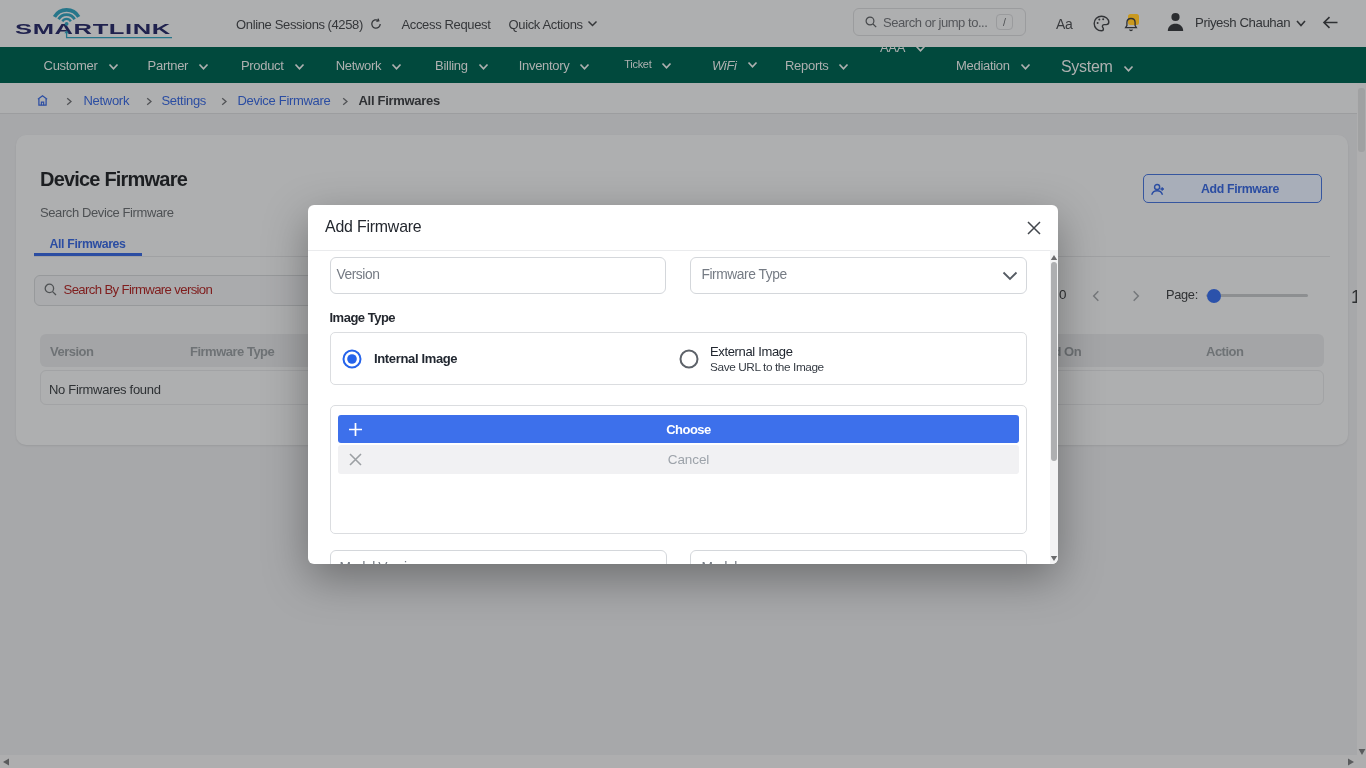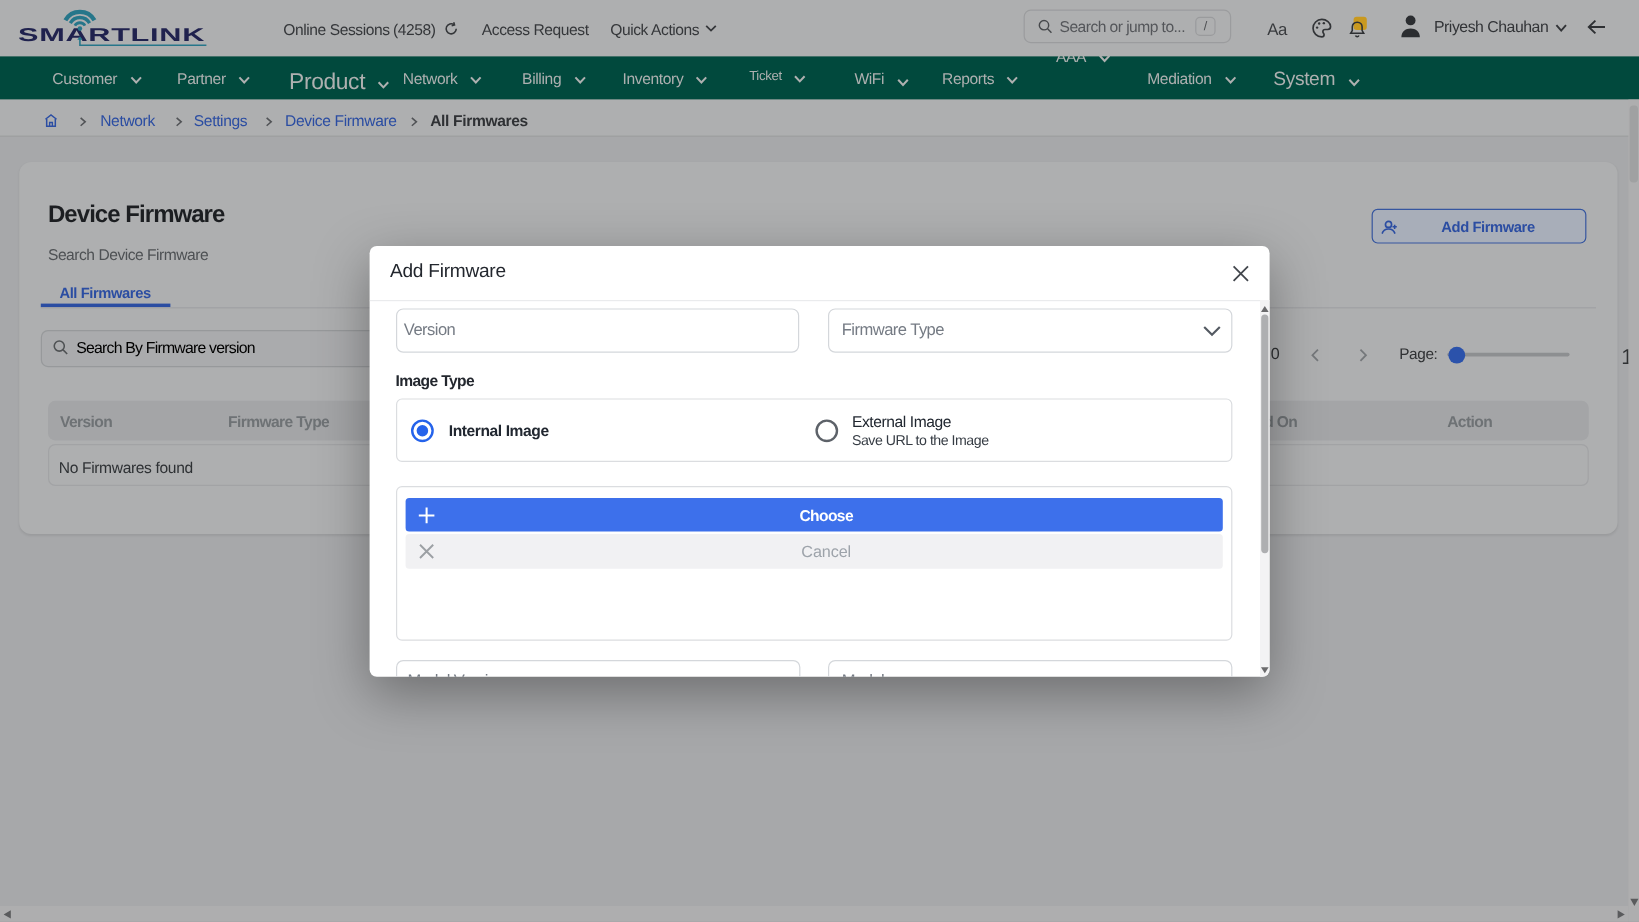--- a/index.html
+++ b/index.html
@@ -123,21 +123,21 @@
 
   <div class="abs" style="left:49.5px;top:236.5px;font-size:12.3px;letter-spacing:-0.35px;font-weight:bold;color:#2b4da2;">All Firmwares</div>
   <div class="abs" style="left:33.8px;top:253px;width:108px;height:2.8px;background:#2b4da2;"></div>
   <div class="abs" style="left:34px;top:256.3px;width:1296px;height:1px;background:#a0a1a3;"></div>
 
   <div class="abs" style="left:34px;top:275px;width:606px;height:31px;border:1px solid #97999b;border-radius:6px;background:#aaabad;"></div>
   <svg class="abs" style="left:44px;top:283px;" width="13" height="13" viewBox="0 0 13 13">
     <circle cx="5.4" cy="5.4" r="4.2" fill="none" stroke="#4f5254" stroke-width="1.3"></circle>
     <path d="M 8.6 8.6 L 12 12" stroke="#4f5254" stroke-width="1.3"></path>
   </svg>
-  <div class="abs" style="left:63.5px;top:281.5px;font-size:13.2px;letter-spacing:-0.65px;color:#000000;">Search By Firmware version</div>
+  <div class="abs" style="left:63.5px;top:281.5px;font-size:13.2px;letter-spacing:-0.65px;color:#7f1d1d;">Search By Firmware version</div>
 
   <div class="abs" style="left:1059px;top:287px;font-size:13.4px;color:#2f3133;">0</div>
   <svg class="abs" style="left:1092px;top:290px;" width="8" height="12" viewBox="0 0 8 12">
     <path d="M 6.3 1.3 L 1.7 6 L 6.3 10.7" fill="none" stroke="#75787b" stroke-width="1.5"></path>
   </svg>
   <svg class="abs" style="left:1132px;top:290px;" width="8" height="12" viewBox="0 0 8 12">
     <path d="M 1.7 1.3 L 6.3 6 L 1.7 10.7" fill="none" stroke="#75787b" stroke-width="1.5"></path>
   </svg>
   <div class="abs" style="left:1166px;top:287px;font-size:12.8px;letter-spacing:-0.3px;color:#2f3133;">Page:</div>
   <div class="abs" style="left:1206px;top:294px;width:102px;height:3px;background:#8d8f91;border-radius:2px;"></div>
@@ -225,21 +225,21 @@
       <svg style="margin-left:10px;margin-top:3px" width="11" height="8" viewBox="0 0 11 8">
         <path d="M 1.5 1.5 L 5.5 5.8 L 9.5 1.5" fill="none" stroke="#aeb0b0" stroke-width="1.7"></path>
       </svg>
     </div>
     <div class="abs" style="left: 147.6px; top: 58px; font-size: 13px; letter-spacing: -0.3px; color: rgb(174, 176, 176); display: flex; align-items: center;">
       <span>Partner</span>
       <svg style="margin-left:10px;margin-top:3px" width="11" height="8" viewBox="0 0 11 8">
         <path d="M 1.5 1.5 L 5.5 5.8 L 9.5 1.5" fill="none" stroke="#aeb0b0" stroke-width="1.7"></path>
       </svg>
     </div>
-    <div class="abs" style="left: 240.9px; top: 58px; font-size: 19px; letter-spacing: -0.3px; color: rgb(174, 176, 176); display: flex; align-items: center;">
+    <div class="abs" style="left: 240.9px; top: 58px; font-size: 13px; letter-spacing: -0.3px; color: rgb(174, 176, 176); display: flex; align-items: center;">
       <span>Product</span>
       <svg style="margin-left:10px;margin-top:3px" width="11" height="8" viewBox="0 0 11 8">
         <path d="M 1.5 1.5 L 5.5 5.8 L 9.5 1.5" fill="none" stroke="#aeb0b0" stroke-width="1.7"></path>
       </svg>
     </div>
     <div class="abs" style="left: 335.7px; top: 58px; font-size: 13px; letter-spacing: -0.3px; color: rgb(174, 176, 176); display: flex; align-items: center;">
       <span>Network</span>
       <svg style="margin-left:10px;margin-top:3px" width="11" height="8" viewBox="0 0 11 8">
         <path d="M 1.5 1.5 L 5.5 5.8 L 9.5 1.5" fill="none" stroke="#aeb0b0" stroke-width="1.7"></path>
       </svg>
@@ -255,21 +255,21 @@
       <svg style="margin-left:10px;margin-top:3px" width="11" height="8" viewBox="0 0 11 8">
         <path d="M 1.5 1.5 L 5.5 5.8 L 9.5 1.5" fill="none" stroke="#aeb0b0" stroke-width="1.7"></path>
       </svg>
     </div>
     <div class="abs" style="left: 624.3px; top: 58px; font-size: 11px; letter-spacing: -0.3px; color: rgb(174, 176, 176); display: flex; align-items: center;">
       <span>Ticket</span>
       <svg style="margin-left:10px;margin-top:3px" width="11" height="8" viewBox="0 0 11 8">
         <path d="M 1.5 1.5 L 5.5 5.8 L 9.5 1.5" fill="none" stroke="#aeb0b0" stroke-width="1.7"></path>
       </svg>
     </div>
-    <div class="abs" style="left: 712px; top: 58px; font-size: 13px; letter-spacing: -0.3px; color: rgb(174, 176, 176); display: flex; align-items: flex-end;">
+    <div class="abs" style="left: 712px; top: 58px; font-size: 13px; letter-spacing: -0.3px; color: rgb(174, 176, 176); display: flex; align-items: flex-start; font-style: italic;">
       <span>WiFi</span>
       <svg style="margin-left:10px;margin-top:3px" width="11" height="8" viewBox="0 0 11 8">
         <path d="M 1.5 1.5 L 5.5 5.8 L 9.5 1.5" fill="none" stroke="#aeb0b0" stroke-width="1.7"></path>
       </svg>
     </div>
     <div class="abs" style="left: 785px; top: 58px; font-size: 13px; letter-spacing: -0.3px; color: rgb(174, 176, 176); display: flex; align-items: center;">
       <span>Reports</span>
       <svg style="margin-left:10px;margin-top:3px" width="11" height="8" viewBox="0 0 11 8">
         <path d="M 1.5 1.5 L 5.5 5.8 L 9.5 1.5" fill="none" stroke="#aeb0b0" stroke-width="1.7"></path>
       </svg>

